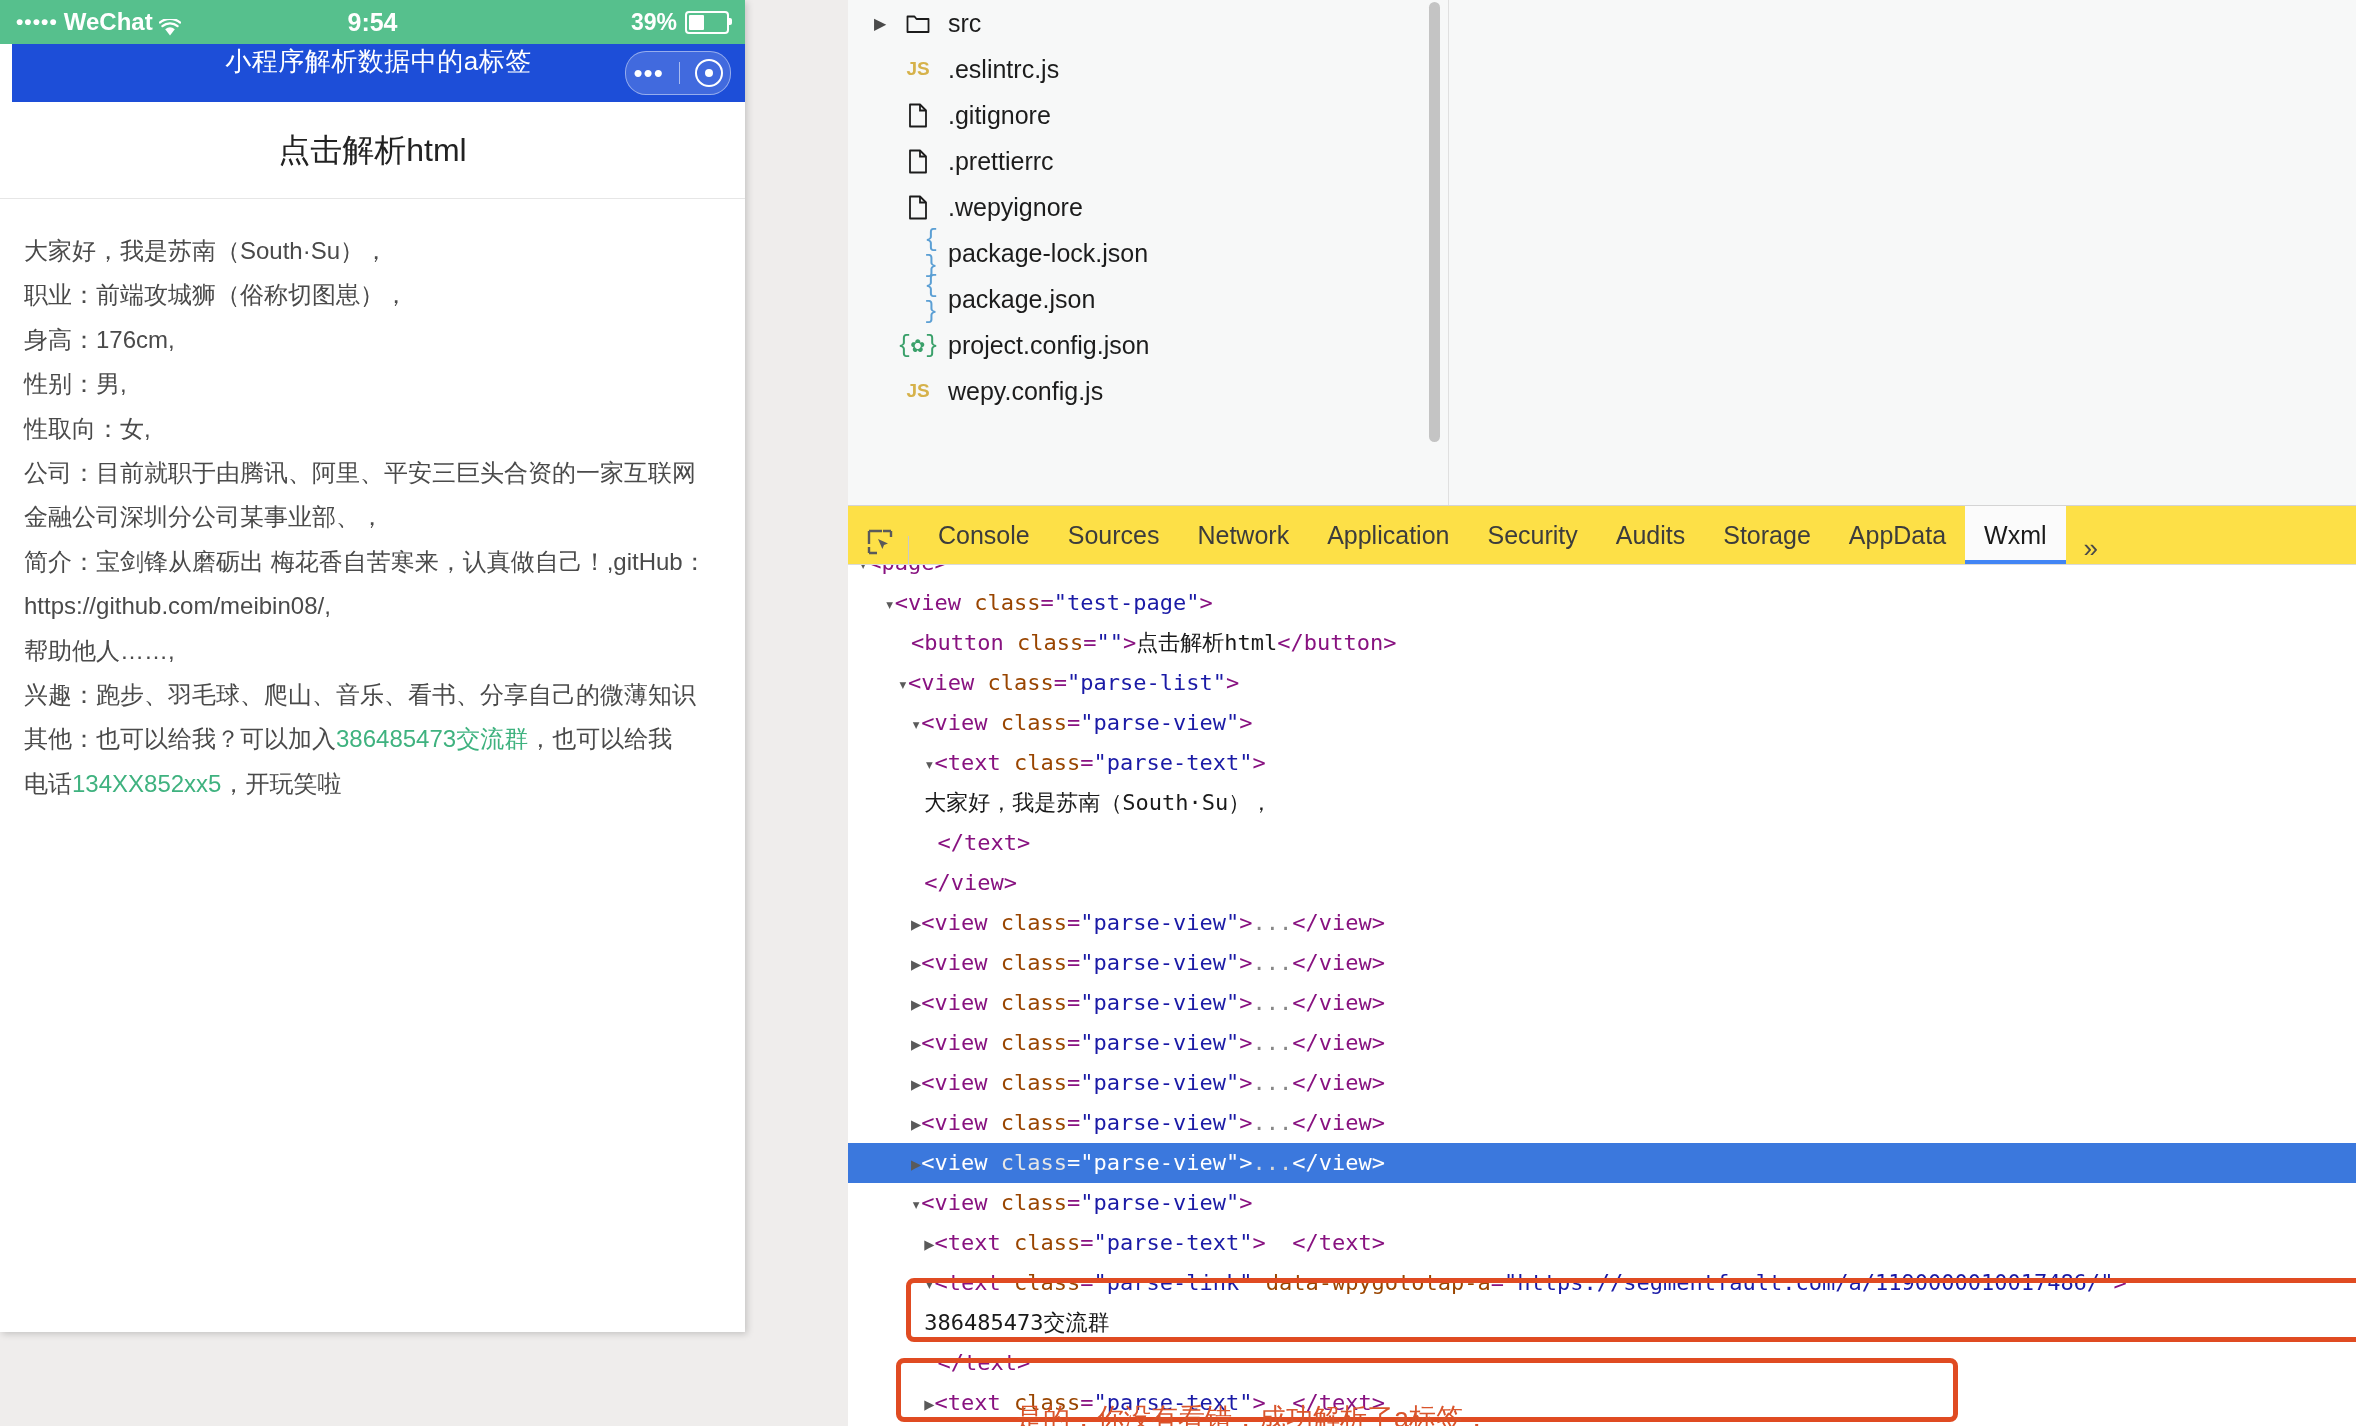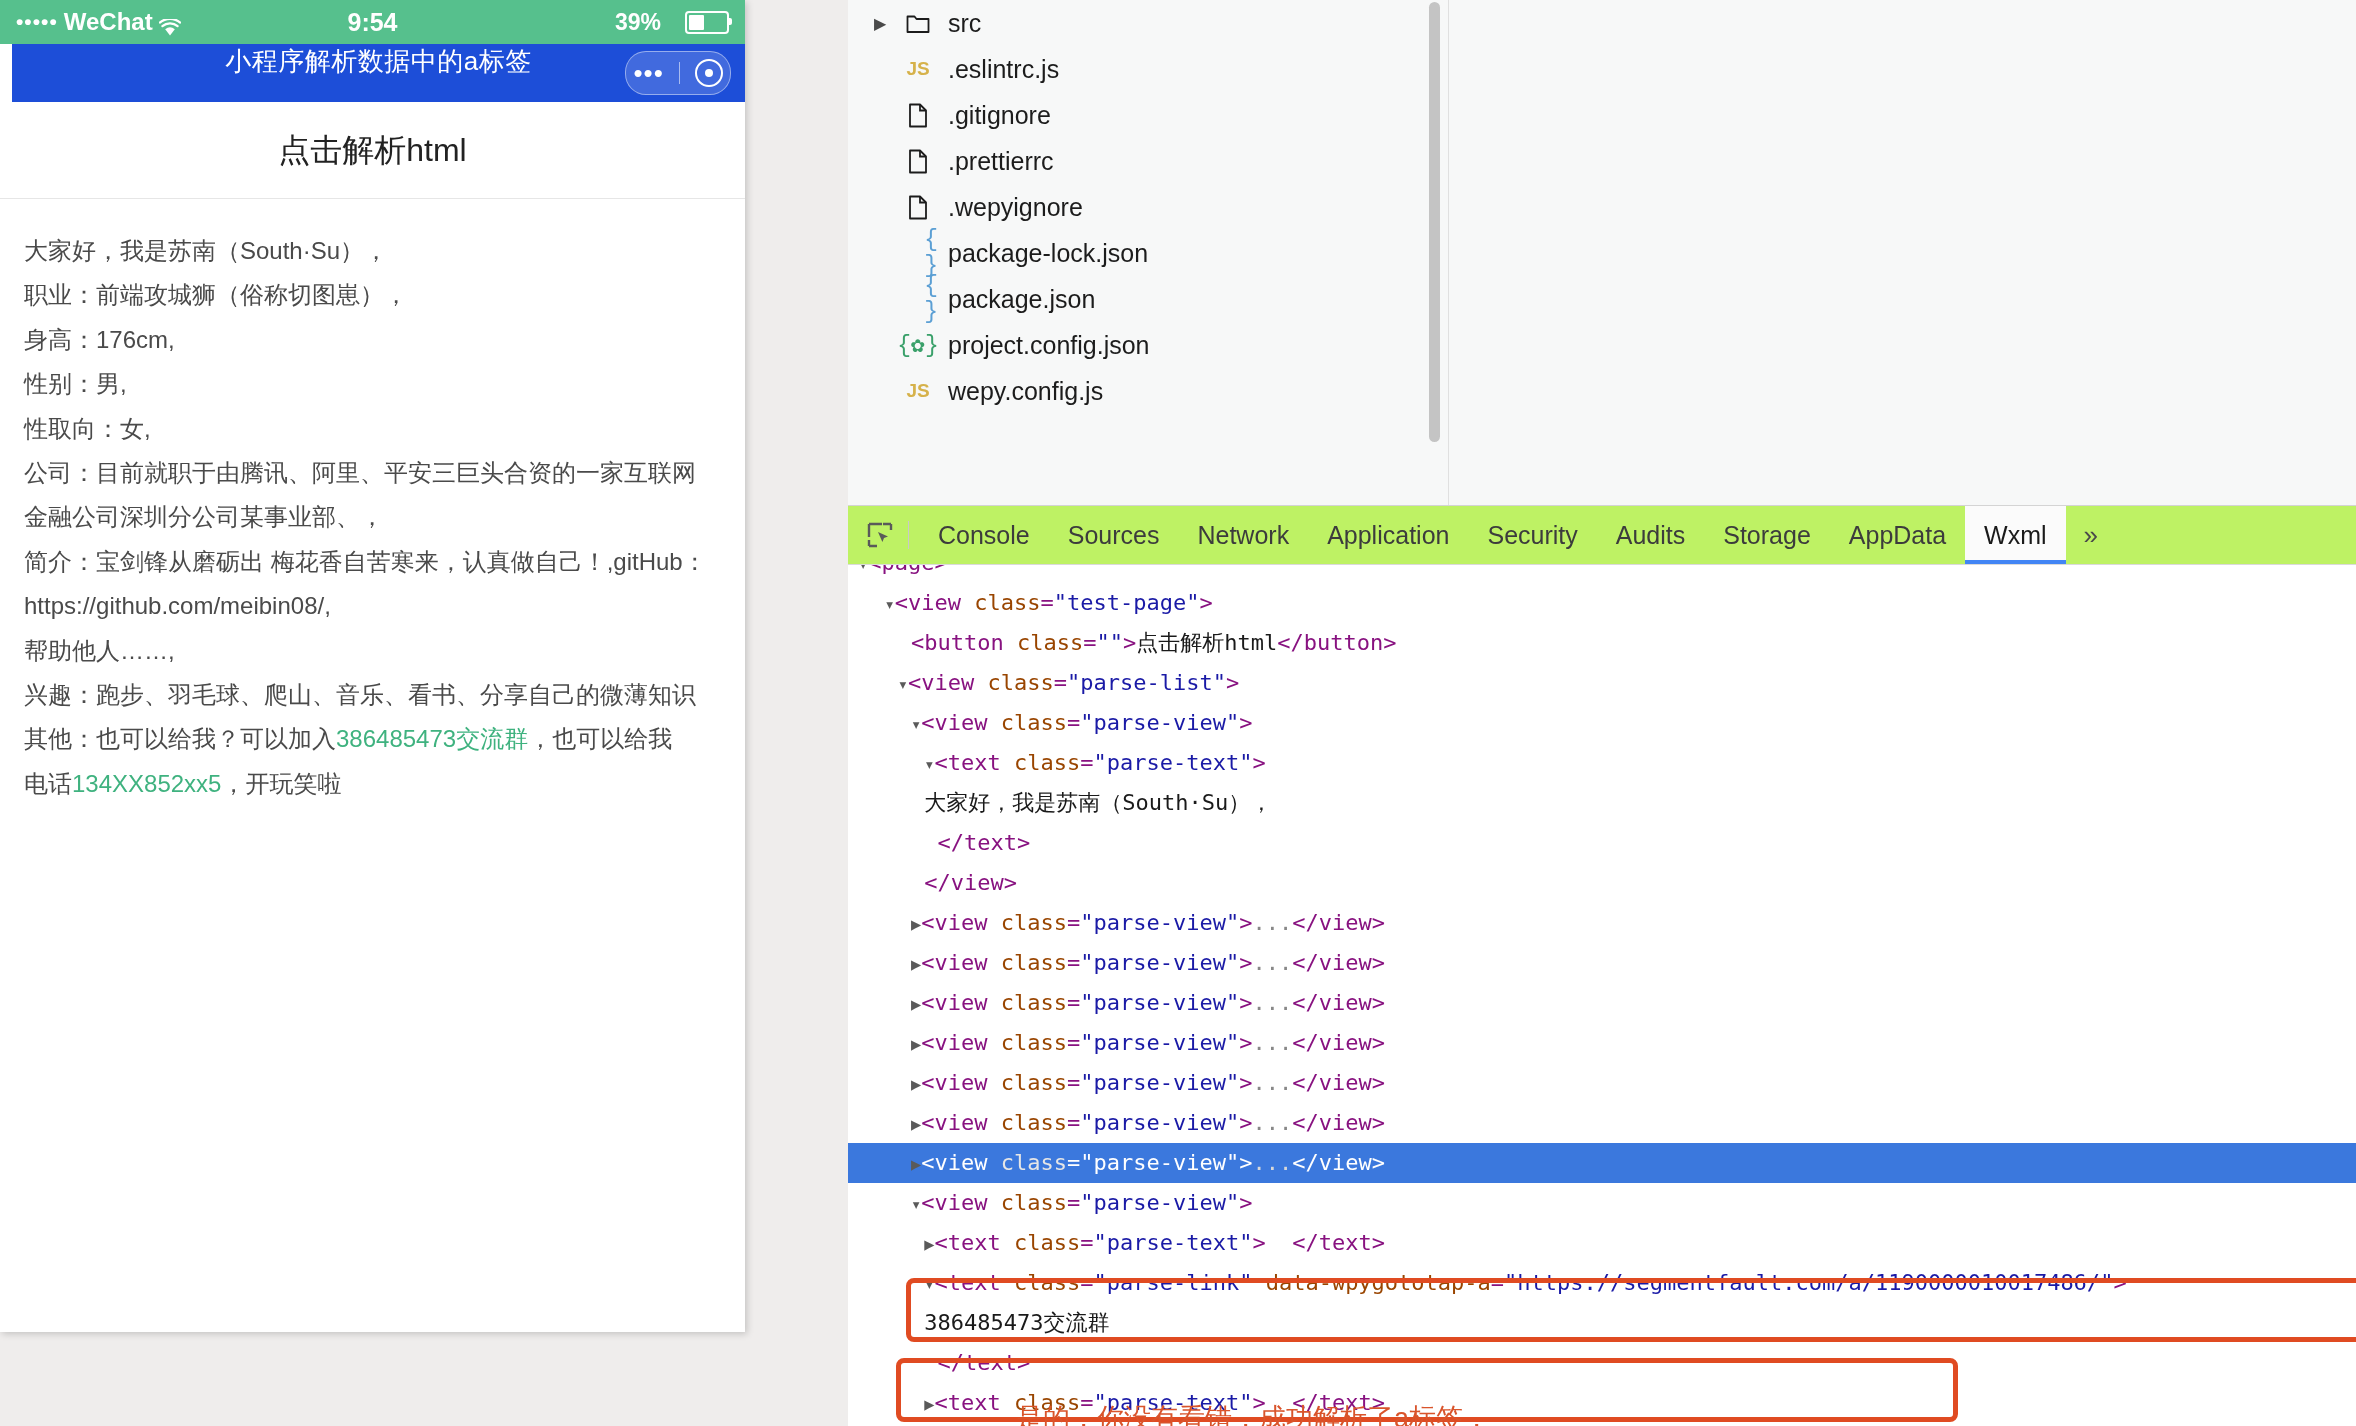--- a/index.html
+++ b/index.html
@@ -71,21 +71,21 @@
     left: 50%;
     transform: translateX(-50%);
     font-weight: bold;
     font-size: 25px;
   }
   .sb-right {
     position: absolute;
     right: 16px;
     display: flex;
     align-items: center;
-    gap: 24px;
+    gap: 8px;
     font-size: 23px;
     font-weight: bold;
   }
   .battery {
     width: 40px; height: 19px;
     border: 2px solid #ffffff;
     border-radius: 4px;
     position: relative;
     display: inline-block;
   }
@@ -247,24 +247,24 @@
     position: absolute;
     left: 848px;
     top: 505px;
     width: 1508px;
     height: 921px;
     background: #ffffff;
     border-top: 1px solid #d4d4d4;
   }
   .dt-tabbar {
     height: 58px;
-    background: #bef264;
+    background: #fde047;
     border-bottom: 1px solid #dadada;
     display: flex;
-    align-items: center;
+    align-items: flex-end;
     padding-left: 10px;
   }
   .inspect-btn {
     width: 44px; height: 44px;
     display: flex; align-items: center; justify-content: center;
     cursor: pointer;
   }
   .tab-sep {
     width: 1px; height: 28px;
     background: #c9c9c9;

